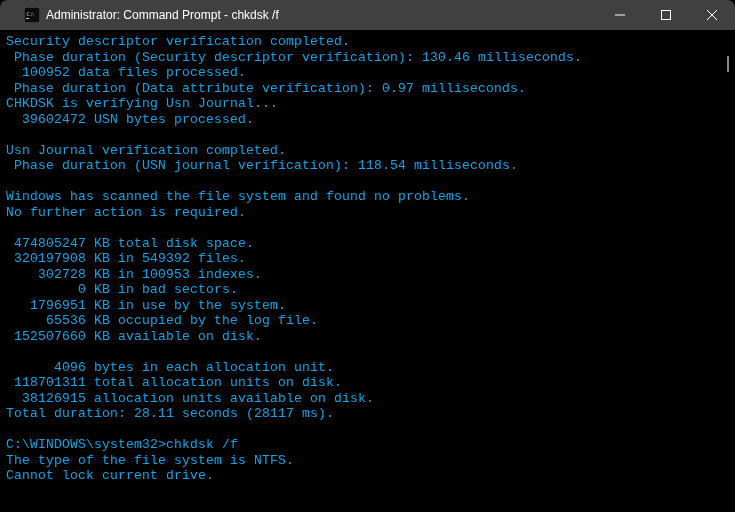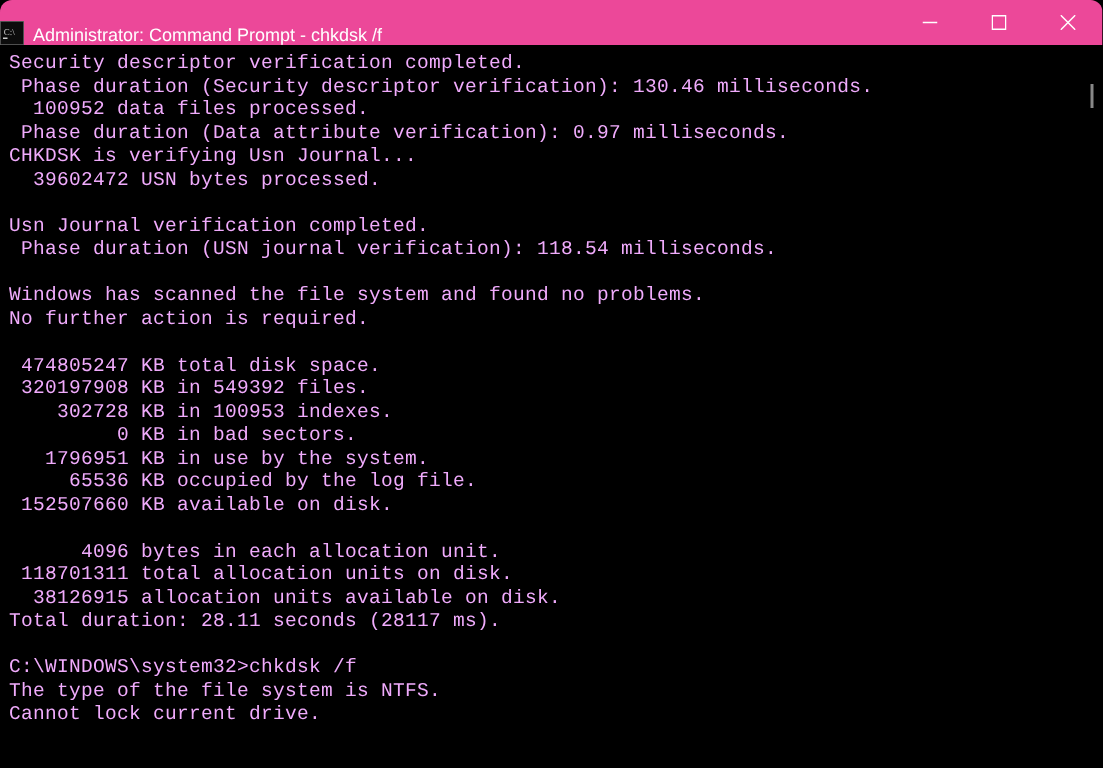--- a/index.html
+++ b/index.html
@@ -6,24 +6,24 @@
     body {
       width: 735px;
       height: 512px;
       background: #000;
       font-family: Consolas, 'Courier New', monospace;
       overflow: hidden;
       border-radius: 8px;
     }
     .titlebar {
       height: 30px;
-      background: #ec4899;
+      background: #404040;
       display: flex;
-      align-items: flex-end;
-      padding-left: 0;
+      align-items: center;
+      padding-left: 24px;
       color: #fff;
       font-family: 'Segoe UI', Tahoma, sans-serif;
       font-size: 12px;
       user-select: none;
     }
     .titlebar .icon {
       width: 16px;
       height: 16px;
       margin-right: 6px;
       display: flex;
@@ -36,21 +36,21 @@
       width: 46px;
       height: 30px;
       display: flex;
       align-items: center;
       justify-content: center;
       color: #fff;
     }
     .winbtn svg { width: 10px; height: 10px; }
     .terminal {
       padding: 4px 6px;
-      color: #f0abfc;
+      color: #0ea5e9;
       font-size: 13px;
       line-height: 15.5px;
       white-space: pre;
       letter-spacing: 0.2px;
       position: relative;
     }
     .scrollbar-hint {
       position: absolute;
       right: 6px;
       top: 56px;

